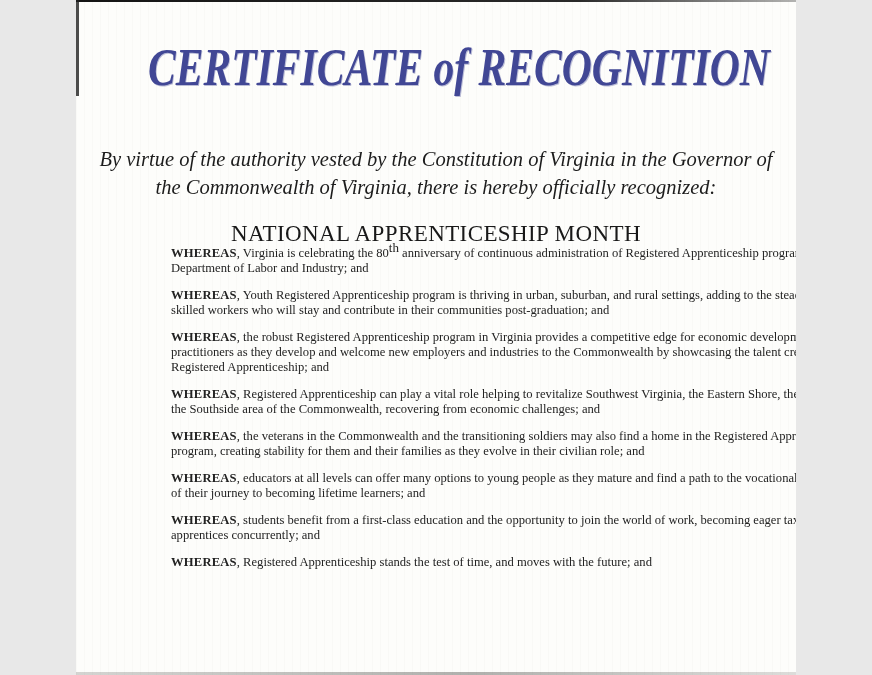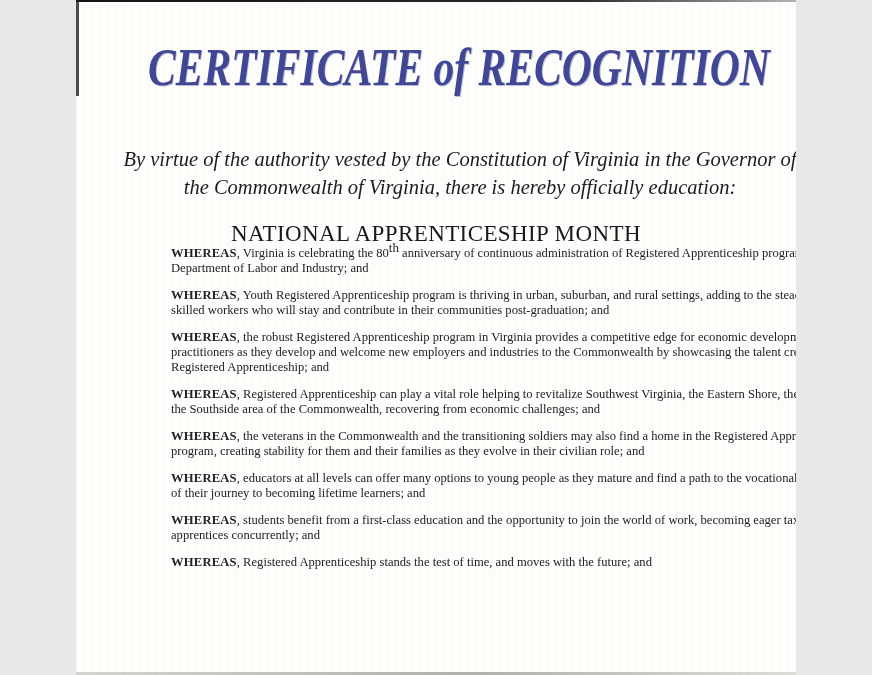--- a/index.html
+++ b/index.html
@@ -46,21 +46,20 @@
     white-space: nowrap;
   }
   .preamble {
     position: absolute;
     top: 145px; left: 0; width: 100%;
     text-align: center;
     font-style: italic;
     font-size: 20.5px;
     line-height: 28px;
     color: #1c1c1c;
-    padding-left: 24px;
   }
   .month-heading {
     position: absolute;
     top: 202px; left: 0; width: 100%;
     text-align: center;
     font-weight: normal;
     font-size: 23px;
     letter-spacing: 0.4px;
     color: #191919;
   }
@@ -81,21 +80,21 @@
 
 <div class="page">
   <div class="top-edge"></div>
   <div class="left-edge"></div>
   <div class="bottom-edge"></div>
 
   <h1 class="title">CERTIFICATE of RECOGNITION</h1>
 
   <div class="preamble">
     <div>By virtue of the authority vested by the Constitution of Virginia in the Governor of</div>
-    <div>the Commonwealth of Virginia, there is hereby officially education:</div>
+    <div>the Commonwealth of Virginia, there is hereby officially recognized:</div>
   </div>
 
   <h2 class="month-heading">NATIONAL APPRENTICESHIP MONTH</h2>
 
   <div class="paragraphs">
       <p class="para"><strong>WHEREAS</strong>, Virginia is celebrating the 80<sup>th</sup> anniversary of continuous administration of Registered Apprenticeship program at the Department of Labor and Industry; and</p>
       <p class="para"><strong>WHEREAS</strong>, Youth Registered Apprenticeship program is thriving in urban, suburban, and rural settings, adding to the steady influx of skilled workers who will stay and contribute in their communities post-graduation; and</p>
       <p class="para"><strong>WHEREAS</strong>, the robust Registered Apprenticeship program in Virginia provides a competitive edge for economic development practitioners as they develop and welcome new employers and industries to the Commonwealth by showcasing the talent created by Registered Apprenticeship; and</p>
       <p class="para"><strong>WHEREAS</strong>, Registered Apprenticeship can play a vital role helping to revitalize Southwest Virginia, the Eastern Shore, the valleys and the Southside area of the Commonwealth, recovering from economic challenges; and</p>
       <p class="para"><strong>WHEREAS</strong>, the veterans in the Commonwealth and the transitioning soldiers may also find a home in the Registered Apprenticeship program, creating stability for them and their families as they evolve in their civilian role; and</p>

